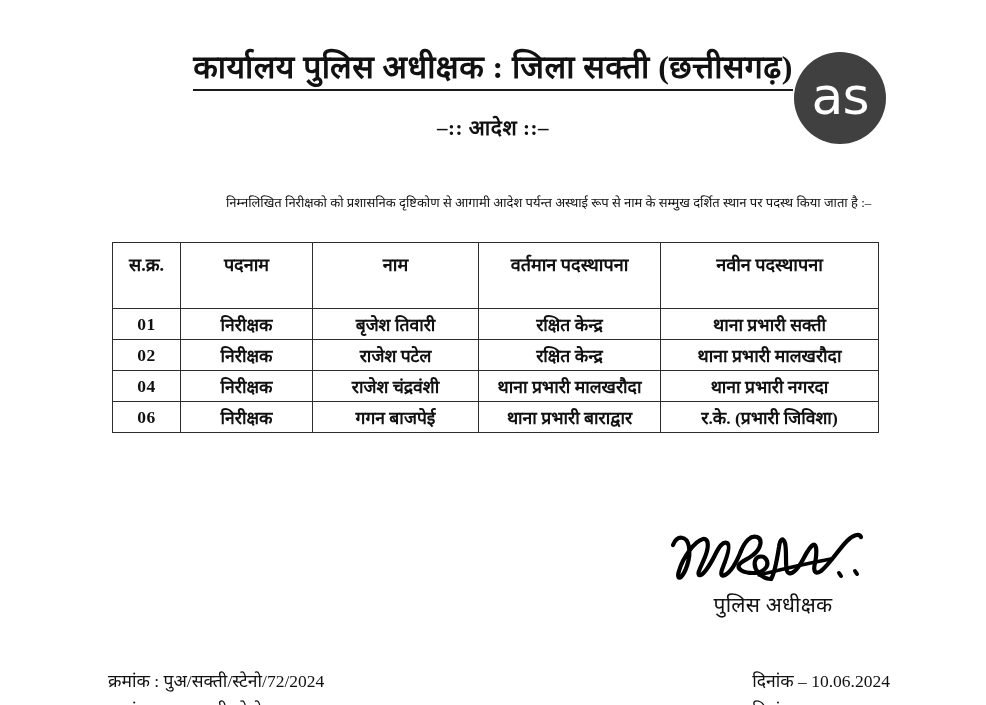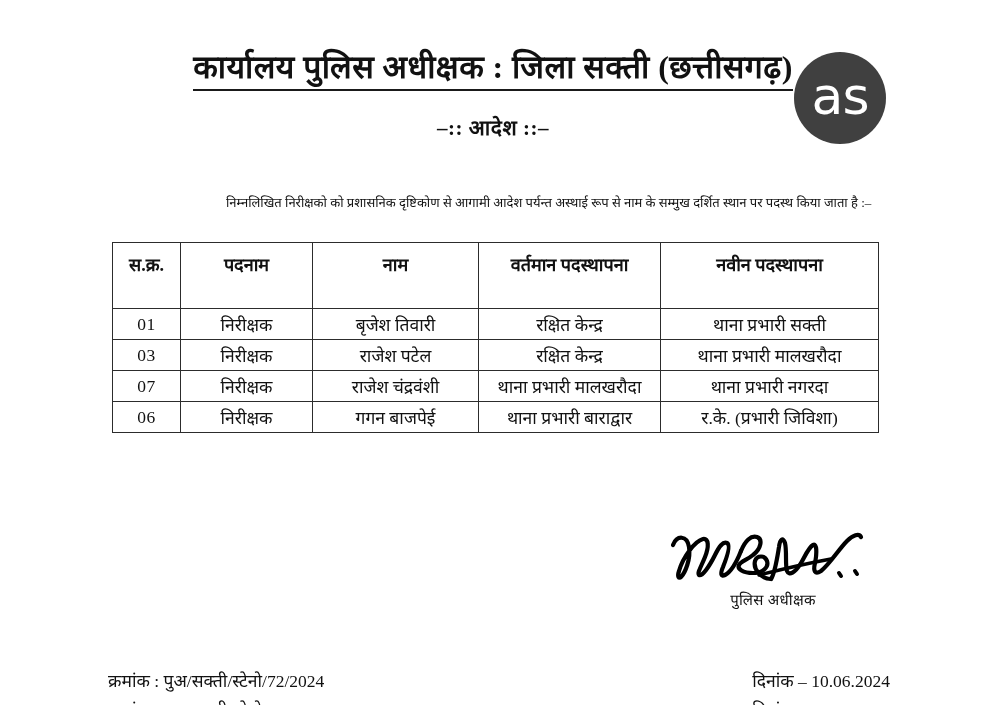--- a/index.html
+++ b/index.html
@@ -98,21 +98,21 @@
     border-collapse: collapse;
     table-layout: fixed;
     font-size: 17.5px;
   }
   #posting-table th,
   #posting-table td {
     border: 1px solid #2c2c2c;
     text-align: center;
     vertical-align: middle;
     padding: 0;
-    font-weight: 400;
+    font-weight: 700;
   }
   #posting-table thead th {
     font-weight: 700;
     height: 56px;
     vertical-align: top;
     padding-top: 9px;
     font-size: 18px;
   }
   #posting-table tbody td { height: 30px; }
   #posting-table tbody td.sn {
@@ -134,21 +134,21 @@
     text-align: center;
   }
   #signature-mark {
     height: 62px;
     display: flex;
     align-items: center;
     justify-content: center;
   }
   #signature-mark svg { display: block; }
   .sign-label {
-    font-size: 15px;
+    font-size: 21px;
     line-height: 1.45;
     letter-spacing: 0.3px;
   }
 
   
   #footer {
     position: absolute;
     left: 108px;
     top: 668px;
     width: 782px;
@@ -208,28 +208,28 @@
     </thead>
     <tbody>
       <tr>
         <td class="sn">01</td>
         <td>निरीक्षक</td>
         <td>बृजेश तिवारी</td>
         <td>रक्षित केन्द्र</td>
         <td>थाना प्रभारी सक्ती</td>
       </tr>
       <tr>
-        <td class="sn">03</td>
+        <td class="sn">02</td>
         <td>निरीक्षक</td>
         <td>राजेश पटेल</td>
         <td>रक्षित केन्द्र</td>
         <td>थाना प्रभारी मालखरौदा</td>
       </tr>
       <tr>
-        <td class="sn">07</td>
+        <td class="sn">04</td>
         <td>निरीक्षक</td>
         <td>राजेश चंद्रवंशी</td>
         <td>थाना प्रभारी मालखरौदा</td>
         <td>थाना प्रभारी नगरदा</td>
       </tr>
       <tr>
         <td class="sn">06</td>
         <td>निरीक्षक</td>
         <td>गगन बाजपेई</td>
         <td>थाना प्रभारी बाराद्वार</td>

